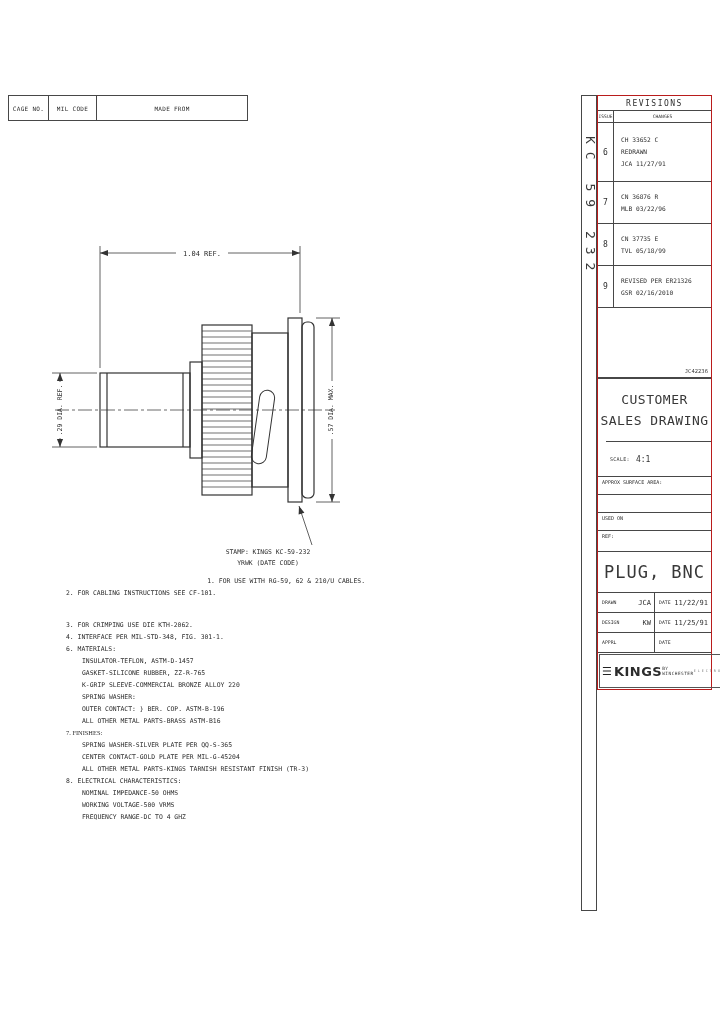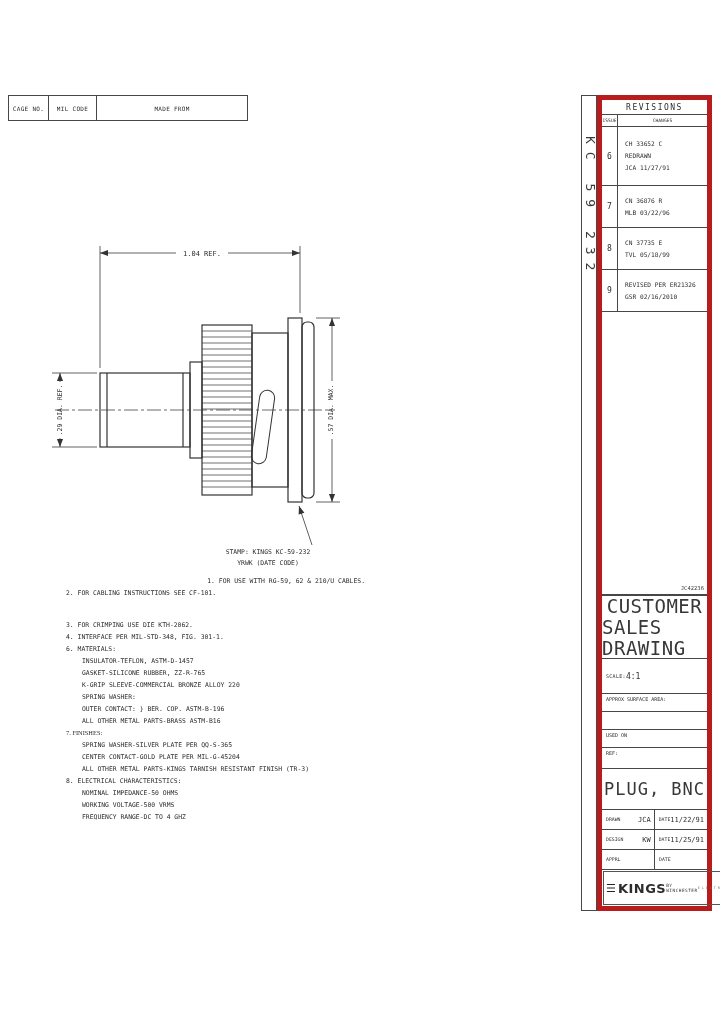--- a/index.html
+++ b/index.html
@@ -11,41 +11,41 @@
   .hdr-cell{display:flex;align-items:center;justify-content:center;font-size:6px;letter-spacing:.3px;border-right:1px solid #474747;box-sizing:border-box;}
   .hdr-cell.c1{width:40px;}
   .hdr-cell.c2{width:48px;}
   .hdr-cell.c3{flex:1;border-right:none;}
 
   
   .edge-strip{position:absolute;left:581px;top:95px;width:16px;height:816px;border:1px solid #474747;box-sizing:border-box;background:#fff;}
   .strip-text{position:absolute;top:40px;left:1px;writing-mode:vertical-rl;font-size:13px;letter-spacing:8px;color:#3a3a3a;white-space:nowrap;}
 
   
-  .right-col{position:absolute;left:597px;top:95px;width:115px;height:816px;border:5px solid #b91c1c;box-sizing:border-box;background:#fff;display:flex;flex-direction:column;}
+  .right-col{position:absolute;left:597px;top:95px;width:115px;height:595px;border:1px solid #b91c1c;box-sizing:border-box;background:#fff;display:flex;flex-direction:column;}
   .sec{border-top:1px solid #474747;box-sizing:border-box;flex:0 0 auto;}
   .sec.first{border-top:none;}
 
   
   .revisions{height:211px;display:flex;flex-direction:column;}
   .rev-title{height:15px;display:flex;align-items:center;justify-content:center;font-size:8px;letter-spacing:1.5px;border-bottom:1px solid #474747;box-sizing:border-box;}
   .rev-head{height:12px;display:flex;border-bottom:1px solid #474747;box-sizing:border-box;font-size:4.6px;}
   .rev-head-issue{width:16px;border-right:1px solid #474747;display:flex;align-items:center;justify-content:center;box-sizing:border-box;}
   .rev-head-changes{flex:1;display:flex;align-items:center;justify-content:center;}
   .rev-rows{flex:1;display:flex;flex-direction:column;}
   .rev-row{display:flex;border-bottom:1px solid #474747;box-sizing:border-box;min-height:0;}
   .rev-row:last-child{border-bottom:none;}
   .rev-issue{width:16px;border-right:1px solid #474747;display:flex;align-items:center;justify-content:center;font-size:8px;box-sizing:border-box;}
   .rev-changes{flex:1;display:flex;flex-direction:column;justify-content:center;padding-left:7px;font-size:6.2px;line-height:12px;white-space:nowrap;}
 
   .col-spacer{flex:1 1 auto;position:relative;}
   .doc-code{position:absolute;right:3px;bottom:3px;font-size:5.5px;color:#3a3a3a;}
 
-  .customer{height:64px;display:flex;flex-direction:column;align-items:center;justify-content:center;border-top:2px solid #474747;font-size:19px;letter-spacing:.5px;line-height:21px;color:#383838;}
-  .row-scale{height:21px;display:flex;align-items:center;padding:17px 4px;gap:0;}
+  .customer{height:64px;display:flex;flex-direction:column;align-items:center;justify-content:center;border-top:2px solid #474747;font-size:13px;letter-spacing:.5px;line-height:21px;color:#383838;}
+  .row-scale{height:21px;display:flex;align-items:center;padding:17px 4px;gap:6px;margin-left:8px;}
   .fld-label{font-size:5px;letter-spacing:.3px;}
   .fld-value{font-size:8px;}
   .row-surface{height:18px;padding:2px 4px;font-size:5px;box-sizing:border-box;}
   .row-blank{height:18px;}
   .row-usedon{height:18px;padding:2px 4px;font-size:5px;box-sizing:border-box;}
   .row-ref{height:21px;padding:2px 4px;font-size:5px;box-sizing:border-box;}
   .row-title{height:41px;display:flex;align-items:center;justify-content:center;font-size:17px;letter-spacing:1px;color:#383838;}
   .sign-row{height:20px;display:flex;}
   .sign-half{flex:1;display:flex;align-items:center;justify-content:space-between;padding:0 3px 0 4px;box-sizing:border-box;}
   .sign-half.right{border-left:1px solid #474747;}

